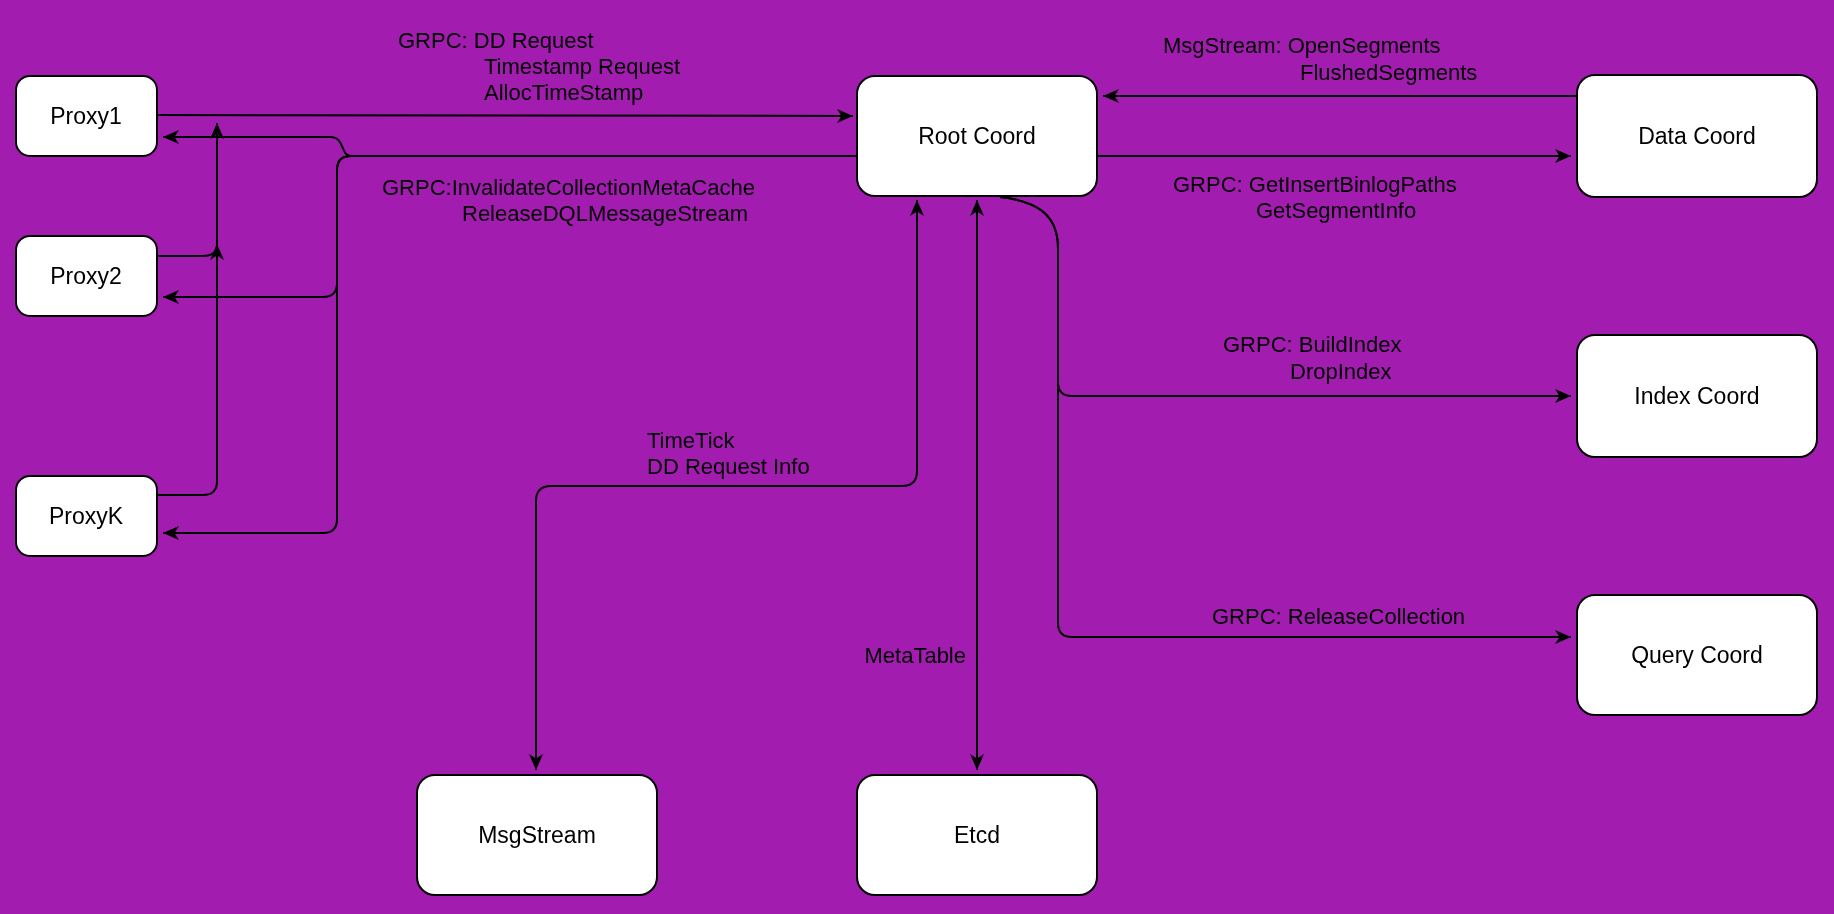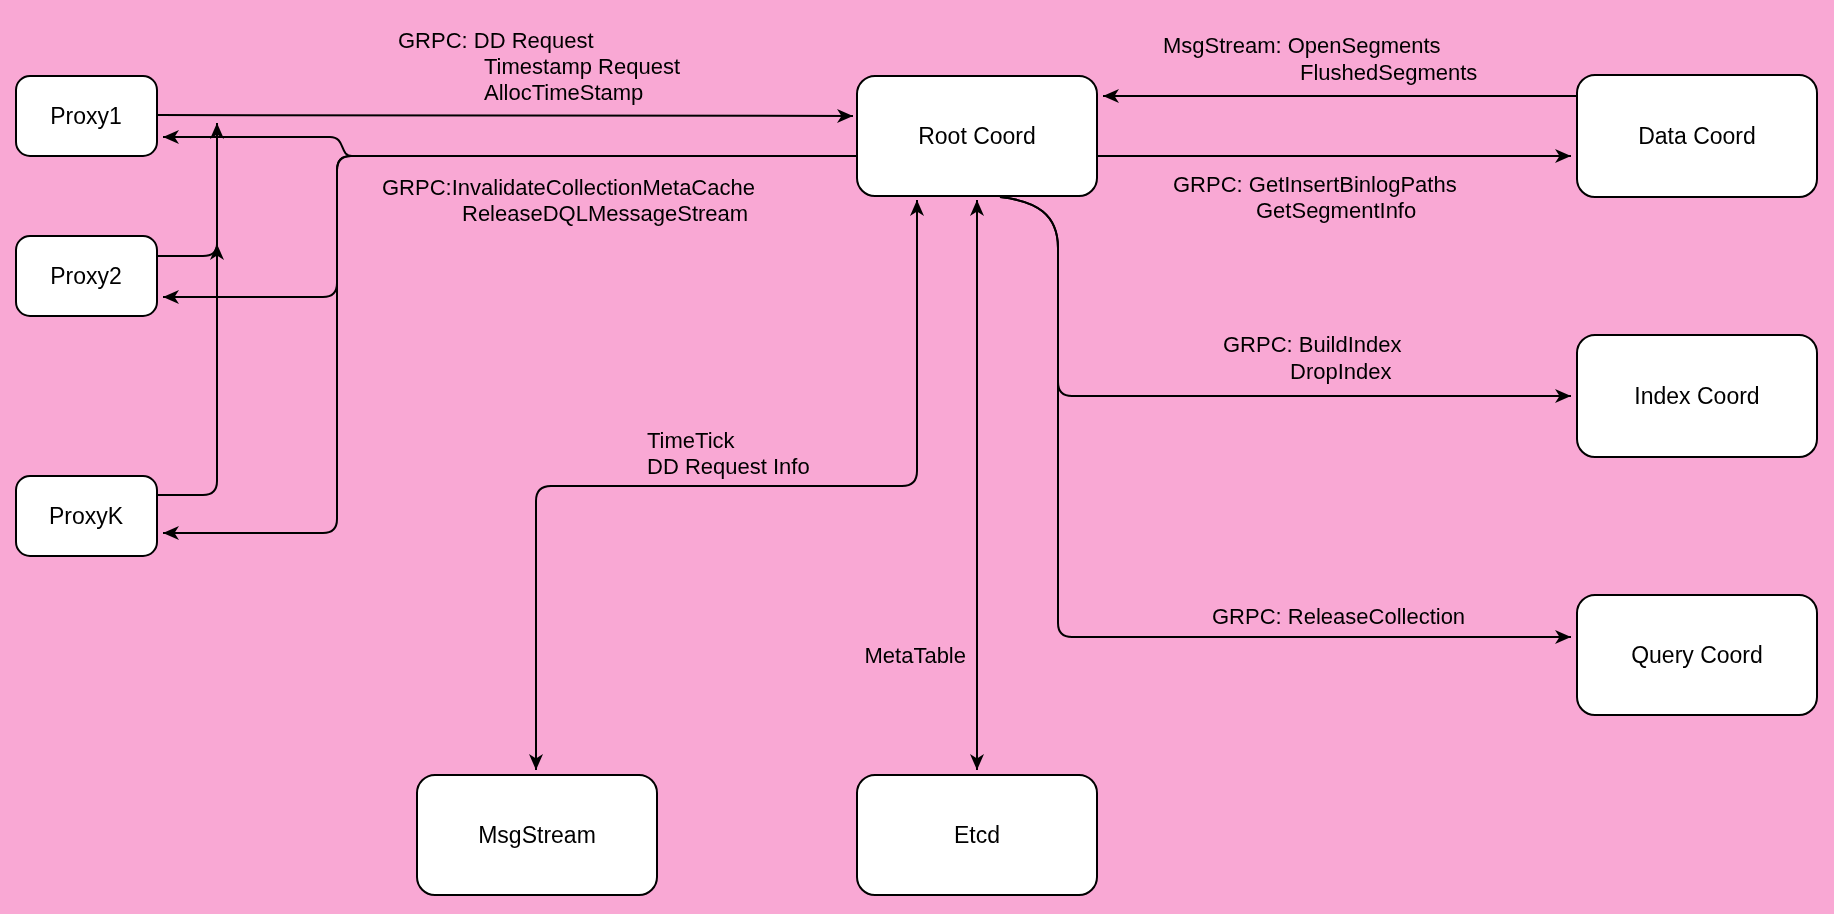--- a/index.html
+++ b/index.html
@@ -1,16 +1,16 @@
 <!DOCTYPE html>
 <html><head>
 <meta charset="utf-8">
 <style>
   html,body{margin:0;padding:0;background:#ffffff;}
-  .canvas{position:relative;width:1834px;height:914px;background:#f9a8d4;overflow:hidden;
+  .canvas{position:relative;width:1834px;height:914px;background:#a21caf;overflow:hidden;
           font-family:"Liberation Sans", sans-serif;}
   svg{display:block;}
   .node rect{fill:#ffffff;stroke:#000000;stroke-width:2;}
   .edge{fill:none;stroke:#000000;stroke-width:2;}
   text{fill:#000000;}
   .node-label{font-size:23px;text-anchor:middle;}
   .edge-label{font-size:22px;}
 </style>
 </head>
 <body>

